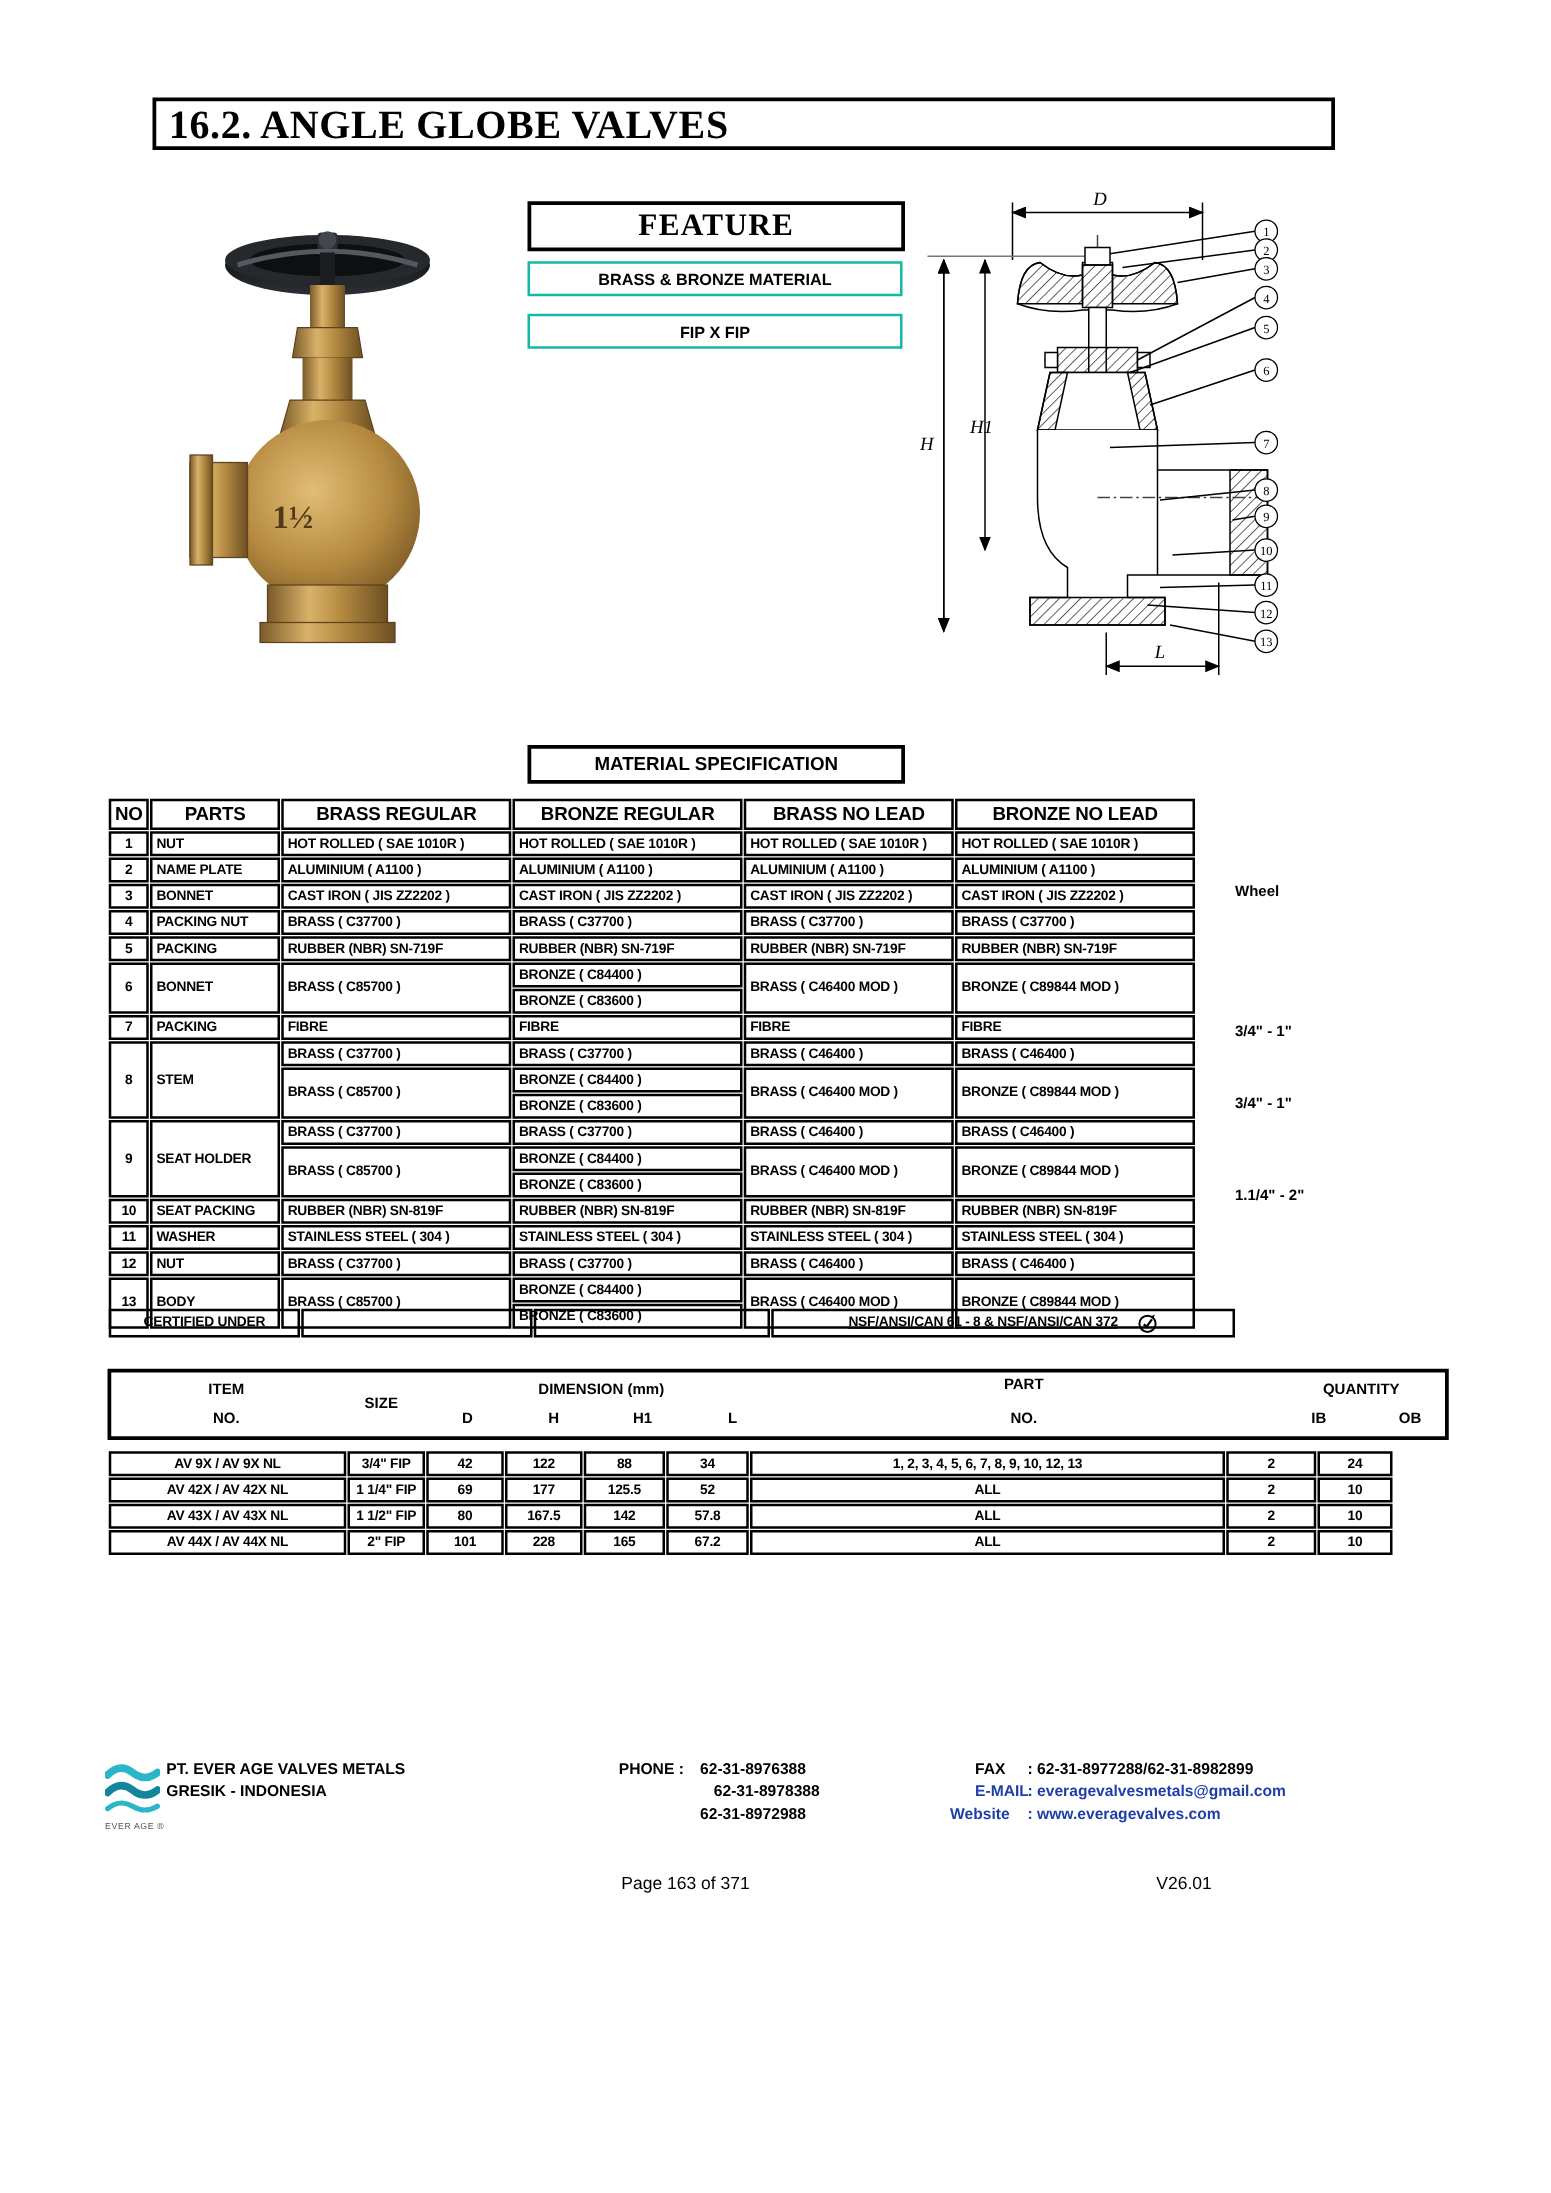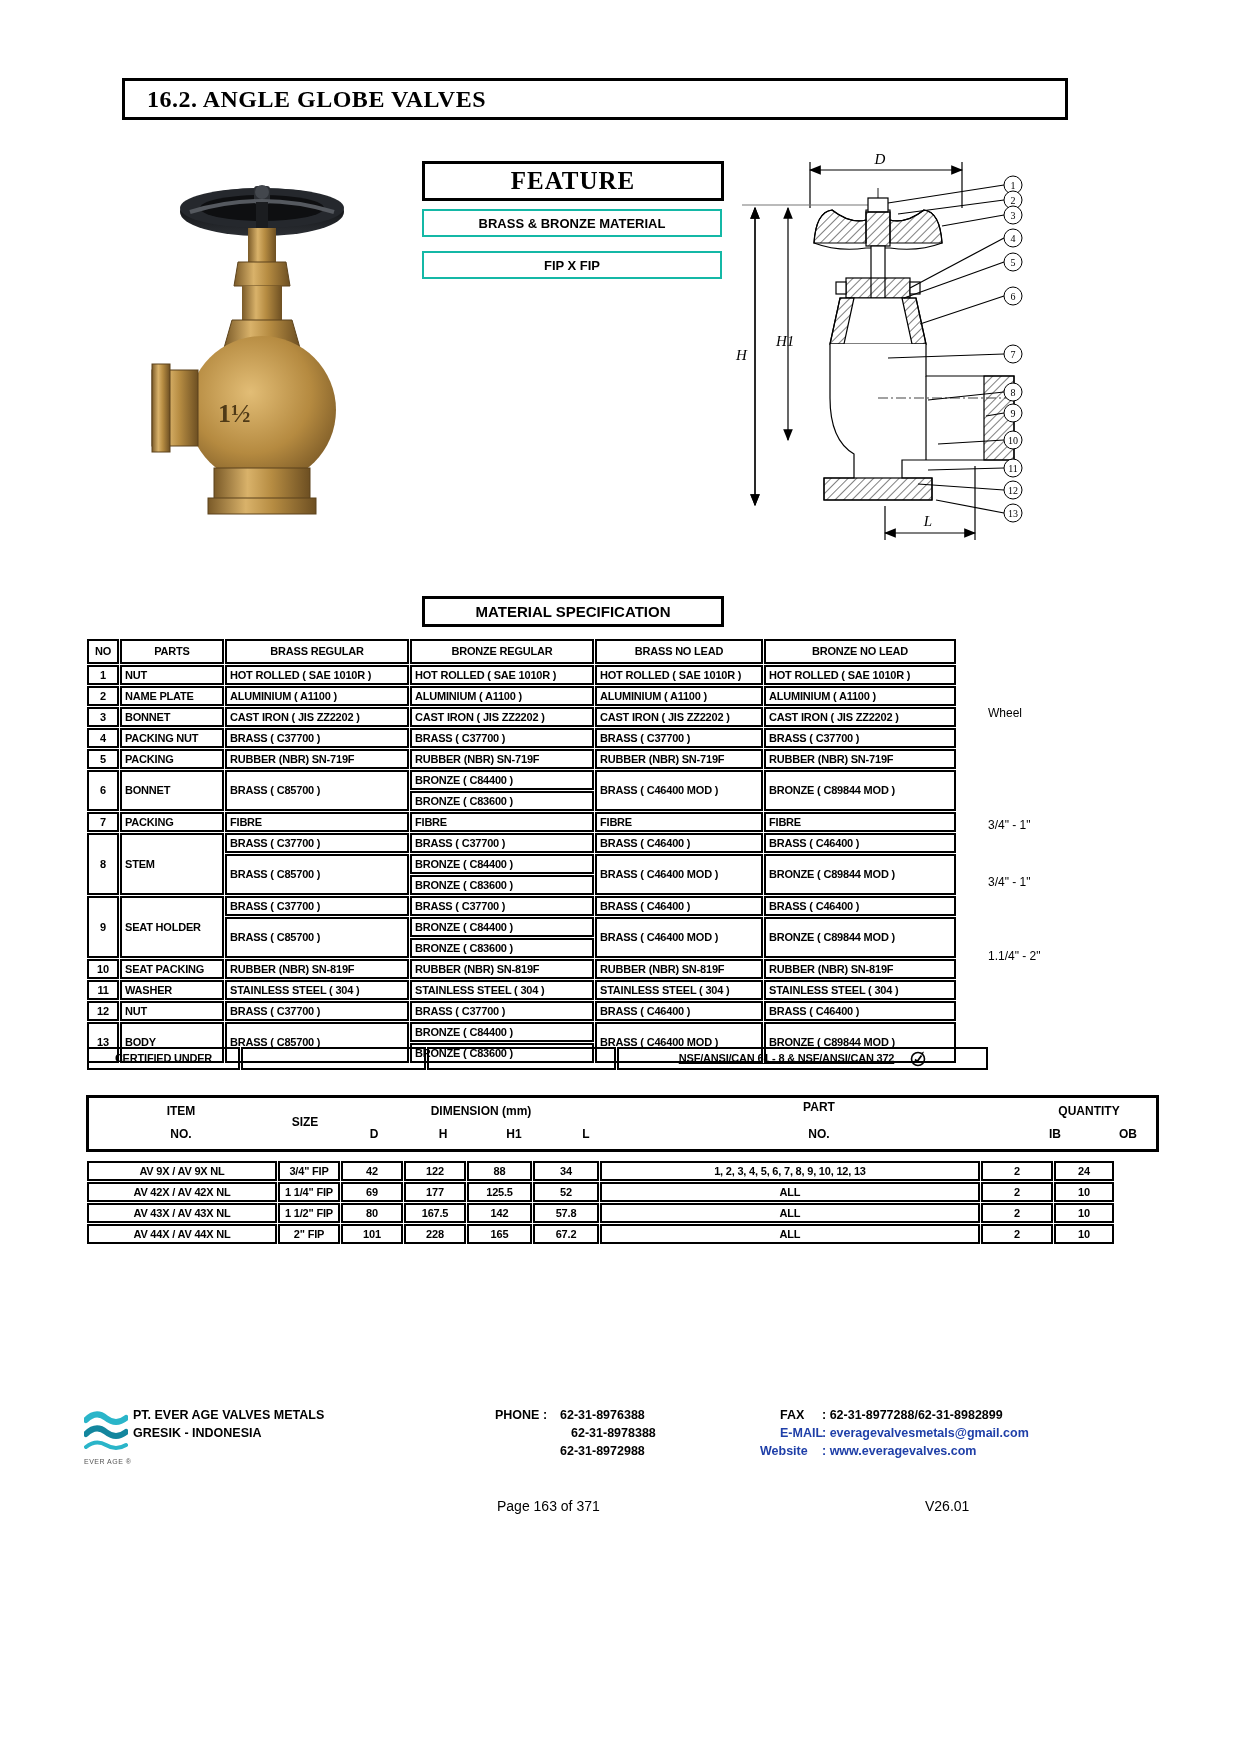--- a/index.html
+++ b/index.html
@@ -3,43 +3,43 @@
 <meta charset="utf-8">
 <style>
   html,body{margin:0;padding:0;background:#fff;}
   .page{position:relative;width:1241px;height:1754px;background:#fff;overflow:hidden;
         font-family:"Liberation Sans",sans-serif;color:#000;}
   .abs{position:absolute;}
 
   
   #title-box{left:122px;top:78px;width:930px;height:36px;border:3px solid #000;
     display:flex;align-items:center;padding-left:10px;}
-  #title-box h1{margin:12px;font-family:"Liberation Serif",serif;font-size:24px;font-weight:bold;letter-spacing:.5px;}
+  #title-box h1{margin:0;font-family:"Liberation Serif",serif;font-size:32px;font-weight:bold;letter-spacing:.5px;}
 
   
   .boxed{border:3px solid #000;display:flex;align-items:center;justify-content:center;}
   #feature-box{left:422px;top:161px;width:296px;height:34px;}
   #feature-box span{font-family:"Liberation Serif",serif;font-size:25px;font-weight:bold;letter-spacing:1px;}
   .feat-item{left:422px;width:296px;height:24px;border:2px solid #14b8a6;font-size:13px;font-weight:bold;}
   #feat-1{top:209px;} #feat-2{top:251px;}
   #matspec-title{left:422px;top:596px;width:296px;height:25px;border:3px solid #000;font-size:15px;font-weight:bold;}
 
   
   table{border-collapse:separate;border-spacing:1px;}
   td,th{border:2px solid #000;font-size:11px;font-weight:bold;line-height:1;height:14px;
         padding:1px 3px;white-space:nowrap;letter-spacing:-0.2px;}
   th{text-align:center;}
   td.c{text-align:center;} td.l{text-align:left;}
   #spec-table{left:86px;top:638px;}
-  #spec-table th{height:19px;font-size:11px;}
+  #spec-table th{height:19px;font-size:15px;}
   #cert-table{left:86px;top:1046px;}
   #cert-table td{height:17px;}
   .cert-val{display:flex;align-items:center;justify-content:center;gap:16px;text-decoration:underline;}
 
-  .annot{position:absolute;left:988px;font-size:12px;font-weight:normal;white-space:nowrap;}
+  .annot{position:absolute;left:988px;font-size:12px;font-weight:bold;white-space:nowrap;}
 
   
   #dim-head{left:86px;top:1095px;width:1067px;height:51px;border:3px solid #000;}
   #dim-head .lbl{position:absolute;font-size:12px;font-weight:bold;transform:translateX(-50%);white-space:nowrap;}
   #dim-body{left:86px;top:1160px;}
 
   
   .foot-line{position:absolute;font-size:12.5px;font-weight:bold;white-space:nowrap;}
   .blue{color:#1f3fa8;}
   #logo-caption{position:absolute;left:84px;top:1458px;font-size:7px;color:#555;letter-spacing:.5px;}

